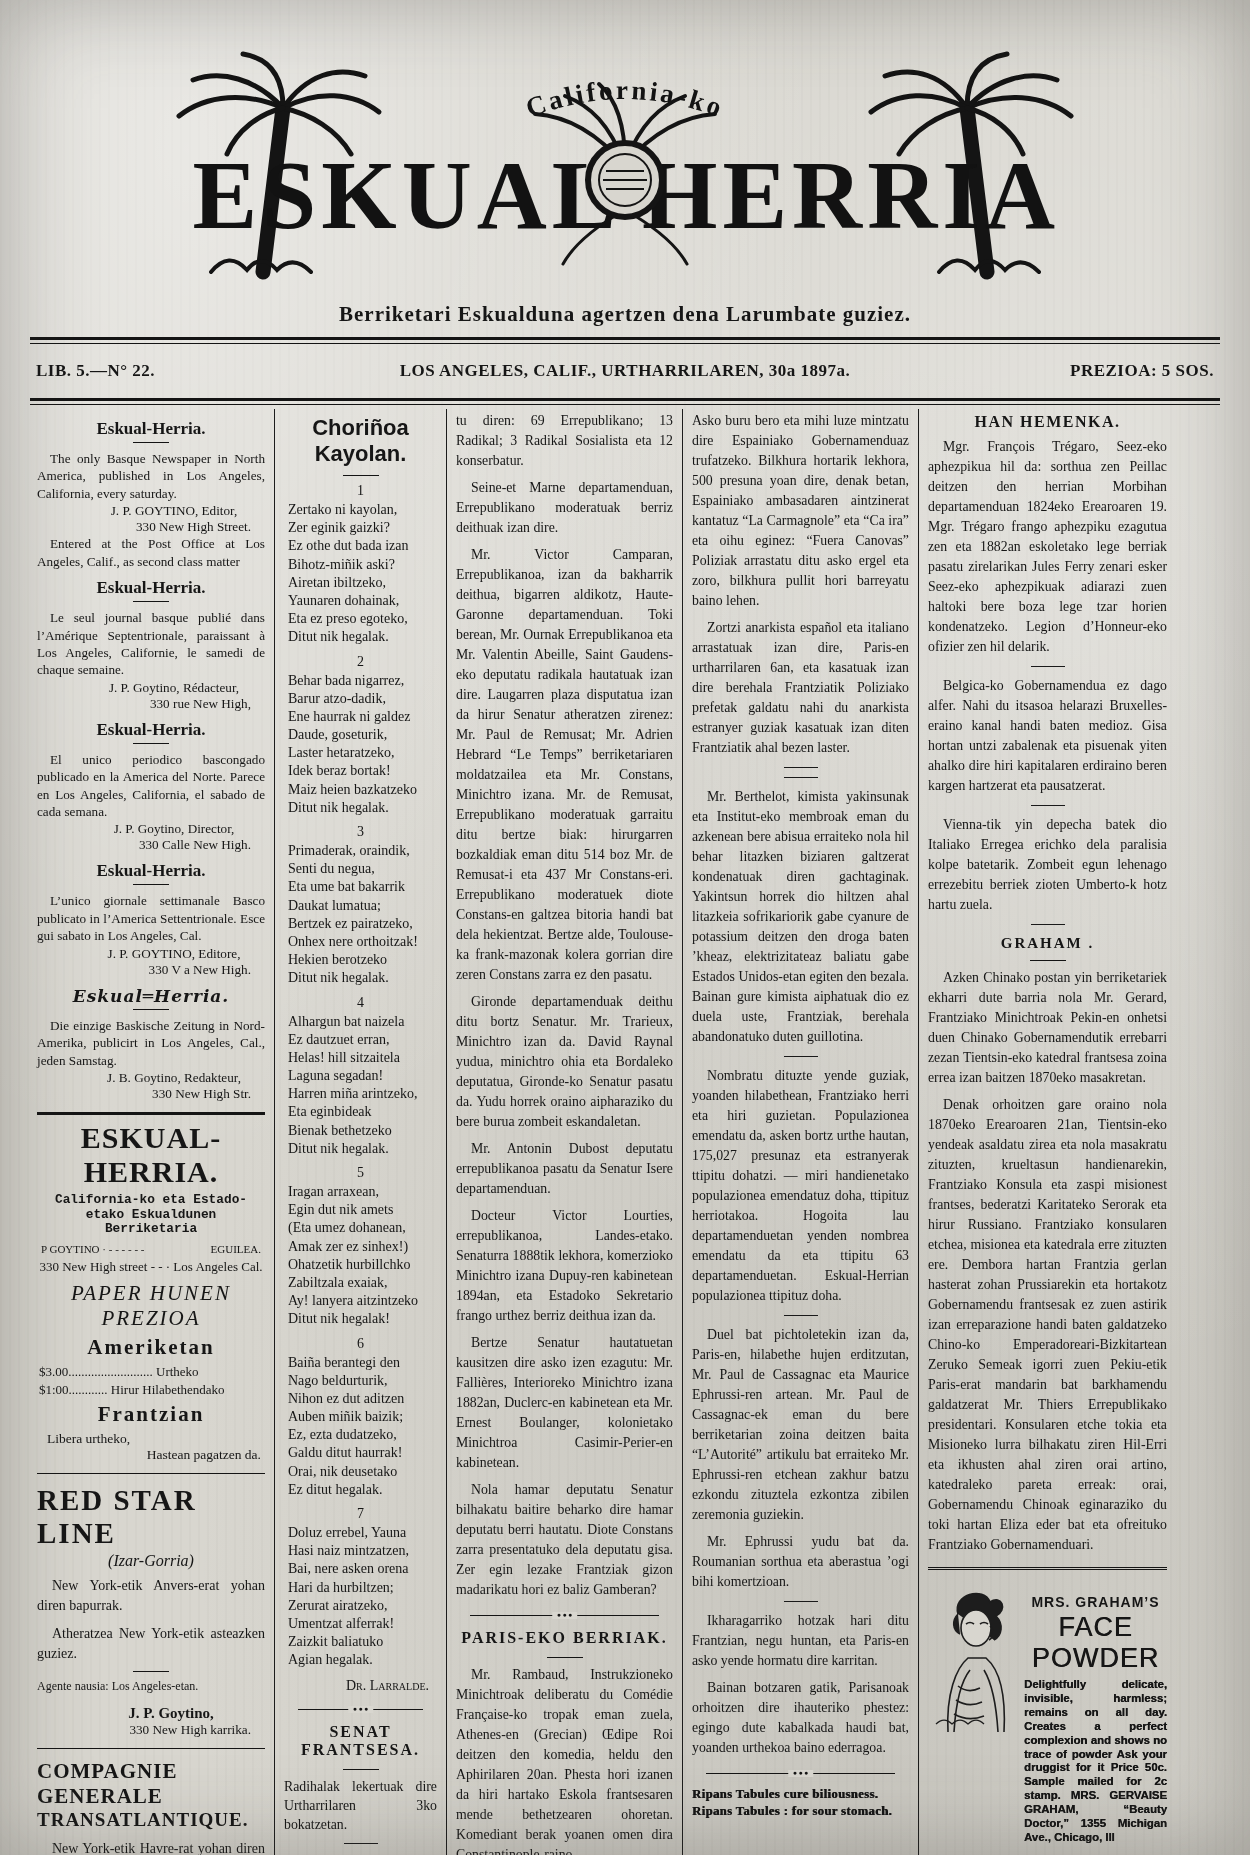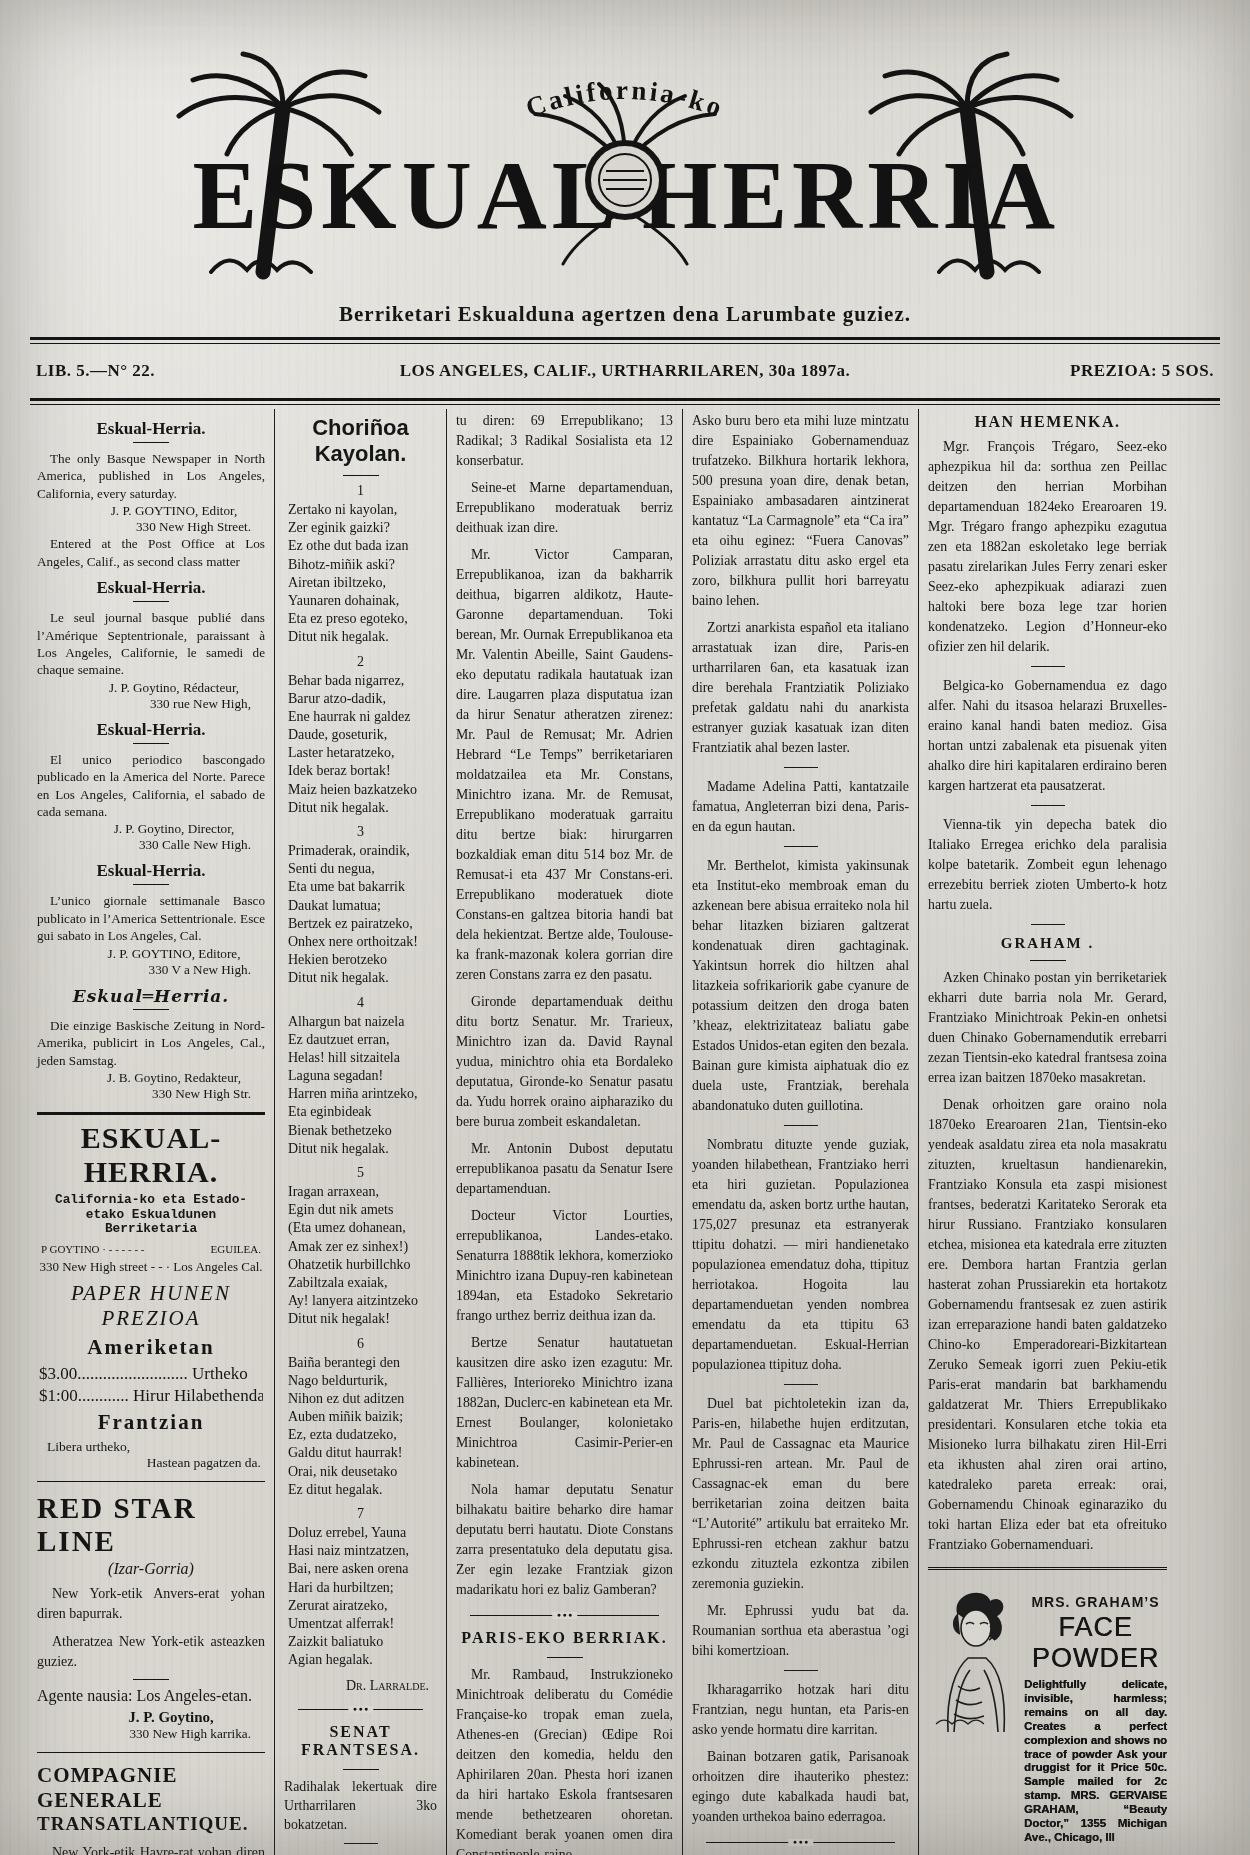--- a/index.html
+++ b/index.html
@@ -56,30 +56,30 @@
   .sig{font-size:13.2px;text-align:center;margin:1px 0 0 46px;}
   .sig2{font-size:13.2px;text-align:right;margin:0 14px 0 0;}
   .mastbox{border-top:3px solid #141414;margin-top:10px;padding-top:4px;}
   .mastbox h2{font-size:30px;text-align:center;letter-spacing:1px;margin:2px 0 4px;}
   .mastbox .sub{font-family:Liberation Mono, monospace;font-weight:bold;
     font-size:12.8px;line-height:1.15;text-align:center;margin-bottom:6px;}
   .edline{display:flex;justify-content:space-between;font-size:11px;padding:0 4px;margin-bottom:4px;}
   .addr{font-size:13px;text-align:center;margin-bottom:6px;}
   .price-h{font-style:italic;font-size:21px;letter-spacing:2px;text-align:center;margin:6px 0 4px;}
   .region{font-weight:bold;font-size:21px;letter-spacing:2px;text-align:center;margin:4px 0;}
-  .rate{font-size:17px;overflow:hidden;white-space:nowrap;margin:2px 2px;}
+  .rate{font-size:13px;overflow:hidden;white-space:nowrap;margin:2px 2px;}
   .fr-line1{font-size:13.5px;margin:2px 0 0 10px;}
   .fr-line2{font-size:13.5px;text-align:right;margin:0 4px 8px 0;}
   .ad{border-top:1px solid #141414;padding-top:8px;margin-top:10px;}
   .ad-title{font-size:29px;font-weight:bold;letter-spacing:2px;text-align:left;margin:2px 0 0;}
   .ad-title.cgt{font-size:21px;letter-spacing:1px;}
   .ad-title.cgt2{font-size:19px;margin-top:0;}
   .ad-sub{font-style:italic;font-size:16px;text-align:center;margin:2px 0 6px;}
   .ad p.body-p{font-size:14px;}
-  .agent{font-size:16px;margin:4px 0 4px;}
+  .agent{font-size:12px;margin:4px 0 11px;}
   .ad .sigbold{font-weight:bold;font-size:15px;text-align:center;margin:0 0 0 40px;}
   
   .poem-title{font-family:"Liberation Sans","DejaVu Sans",sans-serif;font-weight:bold;
     font-size:22px;text-align:center;margin:4px 0 0;}
   .stanza-n{text-align:center;font-size:14px;margin:7px 0 2px;}
   .stanza{font-size:14px;line-height:1.3;white-space:pre-line;margin:0 0 0 4px;}
   .poem-sig{font-variant:small-caps;font-size:14px;text-align:right;margin:8px 8px 0 0;}
   .art-head{font-size:16px;font-weight:bold;letter-spacing:2px;text-align:center;margin:4px 0 0;}
   .deck{font-size:13.8px;text-align:justify;line-height:1.4;margin:4px 0;}
   
@@ -343,21 +343,20 @@
       <div class="rule-sm" style="margin-top:10px"></div>
       <p class="body-p">Mr. Rambaud, Instrukzioneko Minichtroak deliberatu du Comédie Française-ko tropak eman zuela, Athenes-en (Grecian) Œdipe Roi deitzen den komedia, heldu den Aphirilaren 20an.  Phesta hori izanen da hiri hartako Eskola frantsesaren mende bethetzearen ohoretan.  Komediant berak yoanen omen dira Constantinople-raino.</p>
       <div class="sep"></div>
 
     </div>
 
     <div class="col colw4">
       <p class="body-p" style="text-indent:0">Asko buru bero eta mihi luze mintzatu dire Espainiako Gobernamenduaz trufatzeko.  Bilkhura hortarik lekhora, 500 presuna yoan dire, denak betan, Espainiako ambasadaren aintzinerat kantatuz “La Carmagnole” eta “Ca ira” eta oihu eginez: “Fuera Canovas” Poliziak arrastatu ditu asko ergel eta zoro, bilkhura pullit hori barreyatu baino lehen.</p>
       <p class="body-p">Zortzi anarkista español eta italiano arrastatuak izan dire, Paris-en urtharrilaren 6an, eta kasatuak izan dire berehala Frantziatik Poliziako prefetak galdatu nahi du anarkista estranyer guziak kasatuak izan diten Frantziatik ahal bezen laster.</p>
       <div class="sep"></div>
-      <p class="body-p">Madame Adelina Patti, kantatzaile famatua, Angleterran bizi dena, Paris-en da egun hautan.</p>
       <div class="sep"></div>
       <p class="body-p">Mr. Berthelot, kimista yakinsunak eta Institut-eko membroak eman du azkenean bere abisua erraiteko nola hil behar litazken biziaren galtzerat kondenatuak diren gachtaginak.  Yakintsun horrek dio hiltzen ahal litazkeia sofrikariorik gabe cyanure de potassium deitzen den droga baten ’kheaz, elektrizitateaz baliatu gabe Estados Unidos-etan egiten den bezala.  Bainan gure kimista aiphatuak dio ez duela uste, Frantziak, berehala abandonatuko duten guillotina.</p>
       <div class="sep"></div>
       <p class="body-p">Nombratu dituzte yende guziak, yoanden hilabethean, Frantziako herri eta hiri guzietan.  Populazionea emendatu da, asken bortz urthe hautan, 175,027 presunaz eta estranyerak ttipitu dohatzi. — miri handienetako populazionea emendatuz doha, ttipituz herriotakoa.  Hogoita lau departamenduetan yenden nombrea emendatu da eta ttipitu 63 departamenduetan.  Eskual-Herrian populazionea ttipituz doha.</p>
       <div class="sep"></div>
       <p class="body-p">Duel bat pichtoletekin izan da, Paris-en, hilabethe hujen erditzutan, Mr. Paul de Cassagnac eta Maurice Ephrussi-ren artean.  Mr. Paul de Cassagnac-ek eman du bere berriketarian zoina deitzen baita “L’Autorité” artikulu bat erraiteko Mr. Ephrussi-ren etchean zakhur batzu ezkondu zituztela ezkontza zibilen zeremonia guziekin.</p>
       <p class="body-p">Mr. Ephrussi yudu bat da.  Roumanian sorthua eta aberastua ’ogi bihi komertzioan.</p>
       <div class="sep"></div>
       <p class="body-p">Ikharagarriko hotzak hari ditu Frantzian, negu huntan, eta Paris-en asko yende hormatu dire karritan.</p>
       <p class="body-p">Bainan botzaren gatik, Parisanoak orhoitzen dire ihauteriko phestez: egingo dute kabalkada haudi bat, yoanden urthekoa baino ederragoa.</p>

